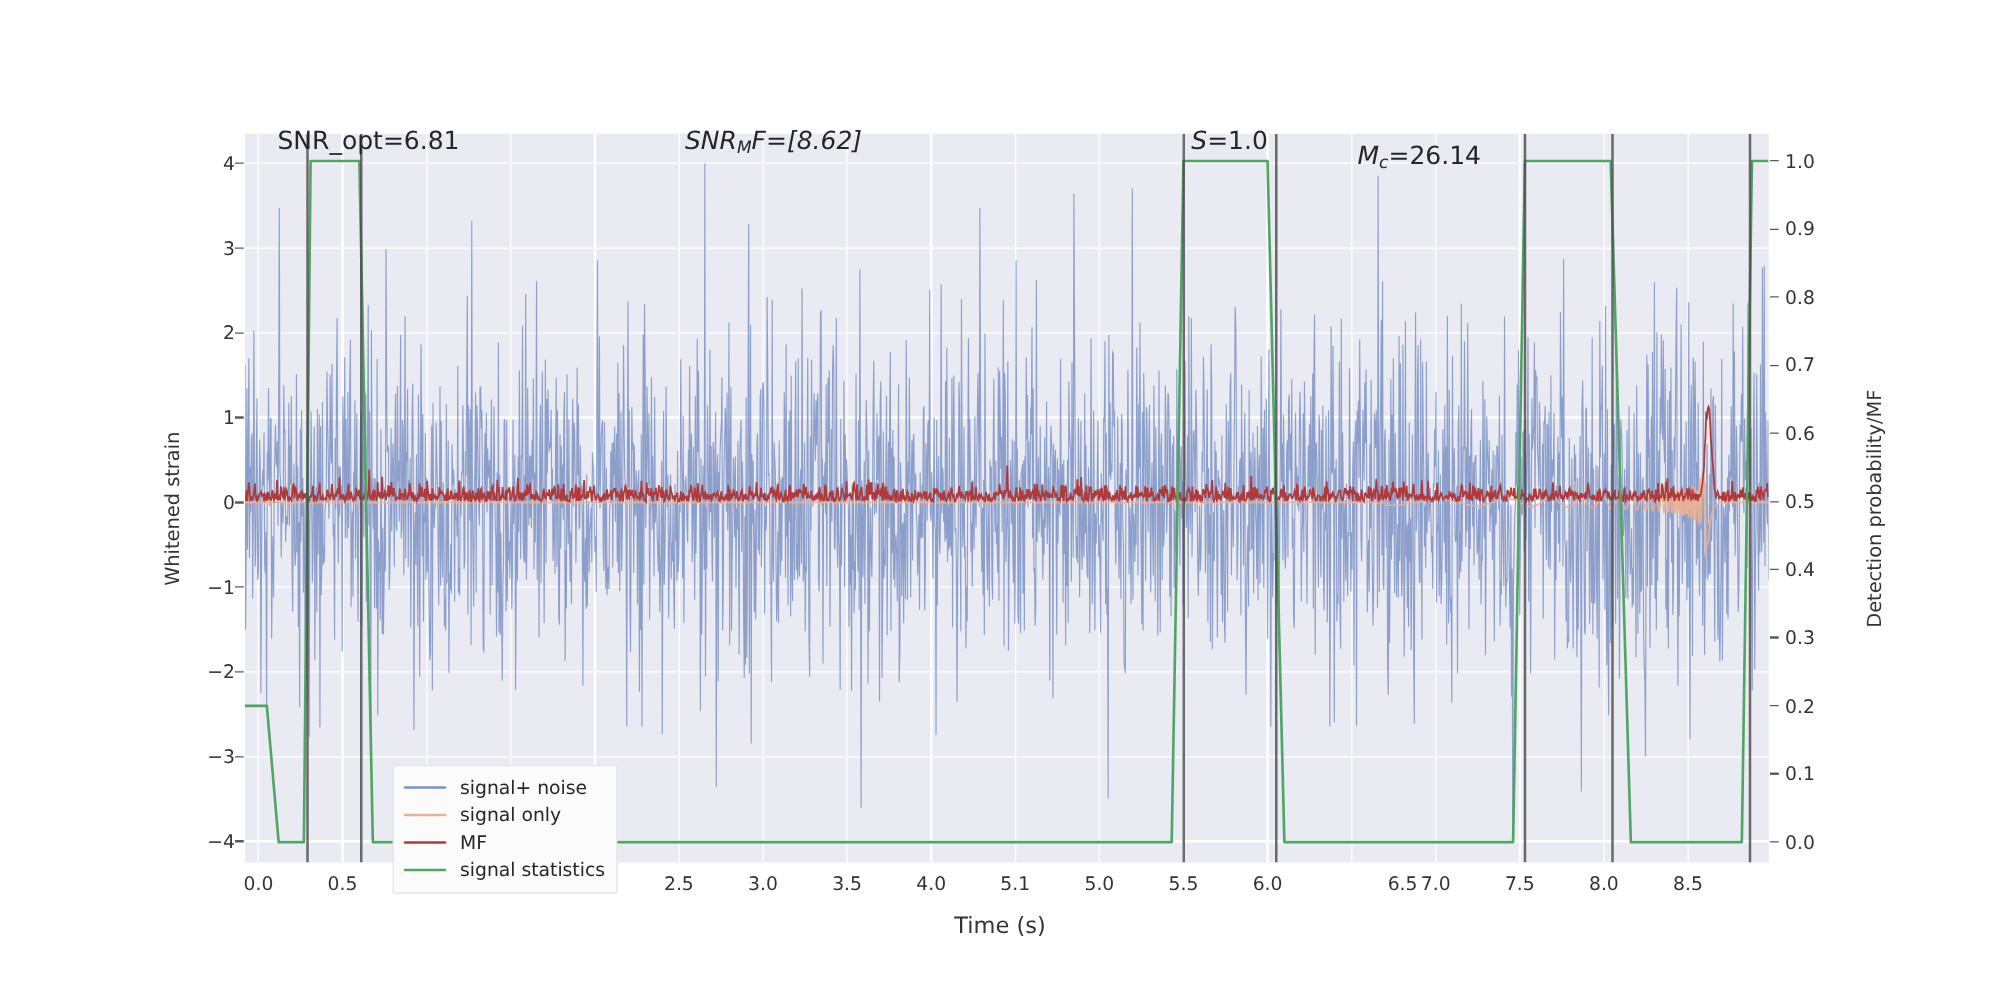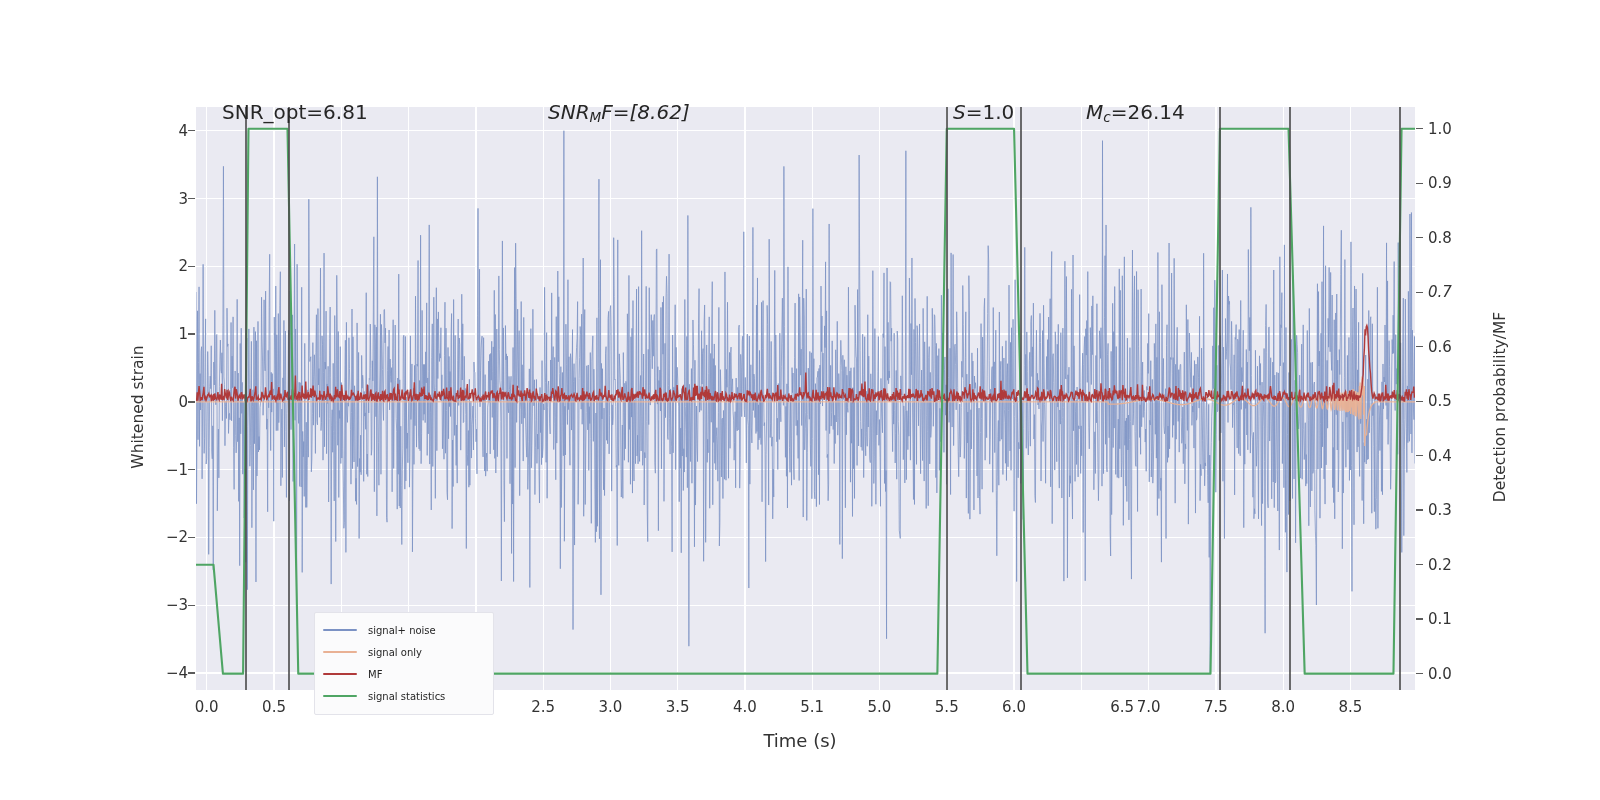--- a/index.html
+++ b/index.html
@@ -48,21 +48,21 @@
   .annot sub{font-size:.68em;font-style:italic;vertical-align:-.25em;}
 
   
   .legend{
     position:absolute;left:314px;top:612px;width:180px;
     background:#fbfbfc;border:1px solid #e3e3ea;border-radius:2px;
     padding:6px 8px 7px 8px;box-sizing:border-box;
   }
   .legend-row{display:flex;align-items:center;height:22px;}
   .legend-swatch{width:34px;height:2.6px;margin-right:11px;flex:0 0 34px;border-radius:1px;}
-  .legend-label{font-size:10px;color:#262626;white-space:nowrap;}
+  .legend-label{font-size:15px;color:#262626;white-space:nowrap;}
 </style>
 </head>
 <body>
 
 <div id="root">
 
 
   <div class="axes">
     <div id="grid-layer">
         <div class="gridline-h" style="top: 23.1267px;"></div>
@@ -138,21 +138,21 @@
       <div class="ytick-l" style="top: 673.052px;">−4</div>
       <div class="ytick-l-mark" style="top: 672.352px;"></div>
     </div>
   <div id="ytick-right-layer">
       <div class="ytick-r" style="top: 128.794px;">1.0</div>
       <div class="ytick-r-mark" style="top: 128.094px;"></div>
       <div class="ytick-r" style="top: 183.28px;">0.9</div>
       <div class="ytick-r-mark" style="top: 182.58px;"></div>
       <div class="ytick-r" style="top: 237.766px;">0.8</div>
       <div class="ytick-r-mark" style="top: 237.066px;"></div>
-      <div class="ytick-r" style="top: 292.252px; font-style: italic;">0.7</div>
+      <div class="ytick-r" style="top: 292.252px;">0.7</div>
       <div class="ytick-r-mark" style="top: 291.552px;"></div>
       <div class="ytick-r" style="top: 346.738px;">0.6</div>
       <div class="ytick-r-mark" style="top: 346.038px;"></div>
       <div class="ytick-r" style="top: 401.224px;">0.5</div>
       <div class="ytick-r-mark" style="top: 400.524px;"></div>
       <div class="ytick-r" style="top: 455.71px;">0.4</div>
       <div class="ytick-r-mark" style="top: 455.01px;"></div>
       <div class="ytick-r" style="top: 510.196px;">0.3</div>
       <div class="ytick-r-mark" style="top: 509.496px;"></div>
       <div class="ytick-r" style="top: 564.682px;">0.2</div>
@@ -183,21 +183,21 @@
       <div class="xtick" style="left: 1350.42px;">8.5</div>
     </div>
 
   <div class="ylabel-left">Whitened strain</div>
   <div class="ylabel-right">Detection probability/MF</div>
   <div class="xlabel">Time (s)</div>
 
   <div class="annot" id="annot-snr-opt" style="left:222px;">SNR_opt=6.81</div>
   <div class="annot" id="annot-snr-mf" style="left:548px;"><i>SNR<sub>M</sub>F=[8.62]</i></div>
   <div class="annot" id="annot-s-stat" style="left:953px;"><i>S</i>=1.0</div>
-  <div class="annot" id="annot-chirp-mass" style="left:1086px;"><i>M<sub>c</sub></i>=26.14</div>
+  <div class="annot" id="annot-chirp-mass" style="left:1086px;margin-top:12px;"><i>M<sub>c</sub></i>=26.14</div>
 
   <div class="legend">
     <div id="legend-rows">
         <div class="legend-row">
           <span class="legend-swatch" style="background: rgb(123, 146, 196);"></span>
           <span class="legend-label">signal+ noise</span>
         </div>
         <div class="legend-row">
           <span class="legend-swatch" style="background: rgb(233, 177, 148);"></span>
           <span class="legend-label">signal only</span>

